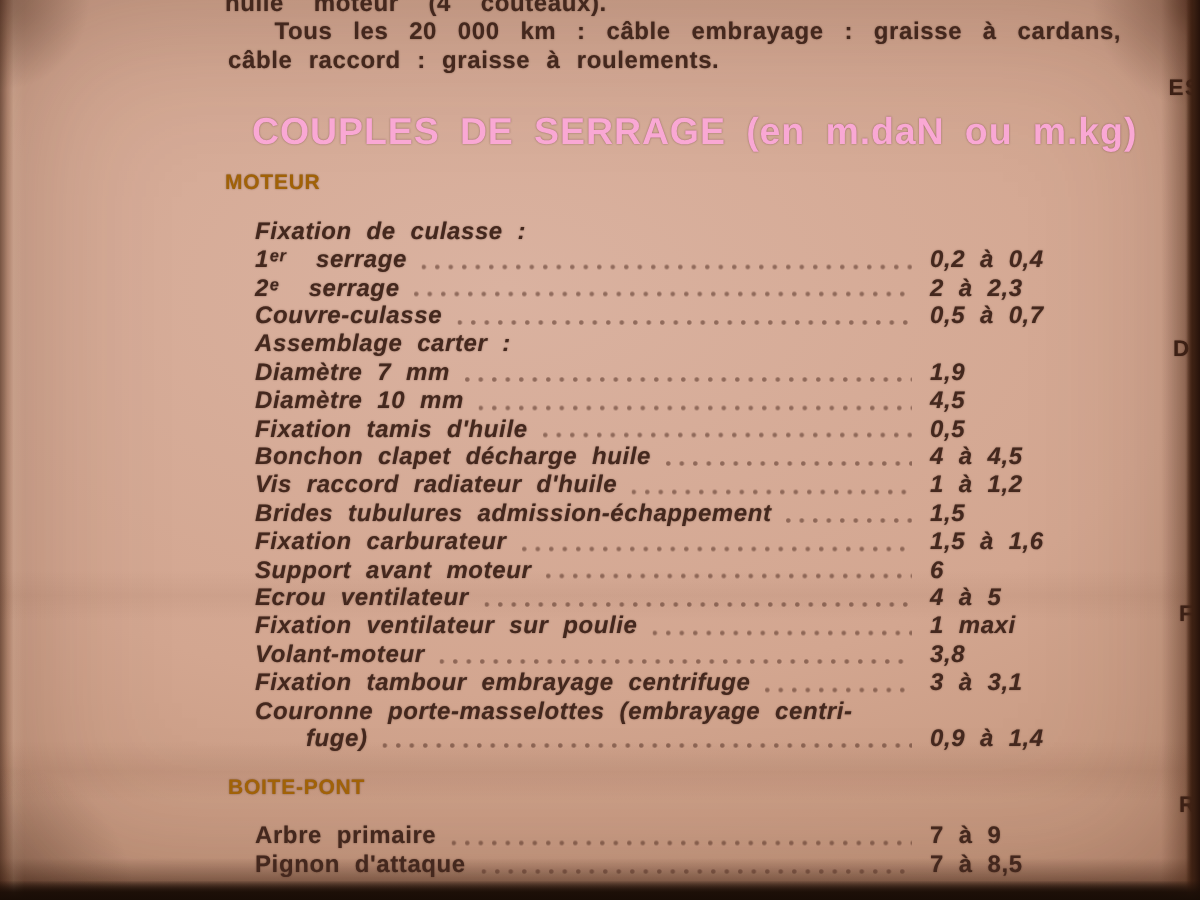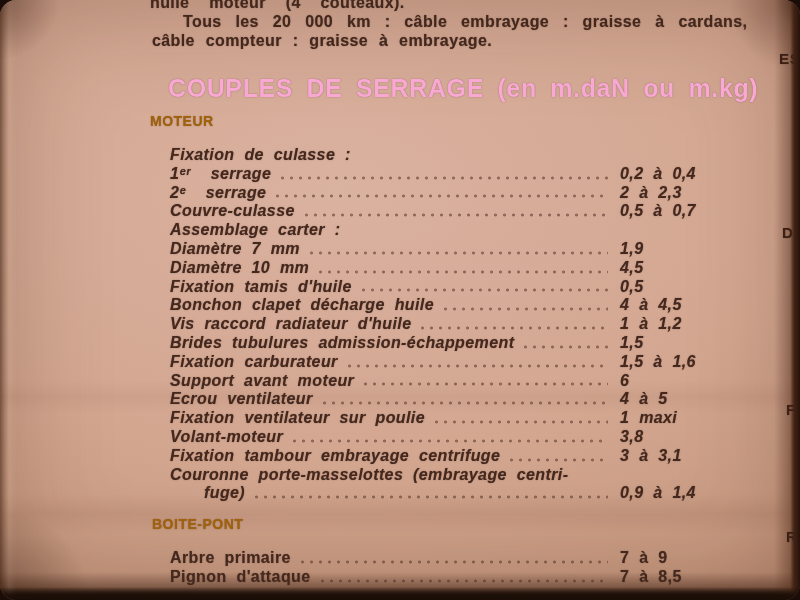--- a/index.html
+++ b/index.html
@@ -1,17 +1,17 @@
 <!DOCTYPE html>
 <html><head>
 <meta charset="utf-8">
 <style>
   html,body{margin:0;padding:0;background:#1a0d07;}
   .frame{position:relative;width:800px;height:600px;overflow:hidden;
-    font-family:"Liberation Sans",sans-serif;font-weight:700;color:#44281e;border-radius:16px;}
+    font-family:"Liberation Sans",sans-serif;font-weight:700;color:#44281e;}
   
   .paper{position:absolute;inset:0;
     background:
       radial-gradient(circle at 100% 0%, rgba(60,26,14,.62) 0, rgba(60,26,14,.28) 26px, rgba(60,26,14,0) 72px),
       radial-gradient(circle at 0% 0%, rgba(55,28,16,.42) 0, rgba(55,28,16,0) 60px),
       radial-gradient(circle at 0% 100%, rgba(50,25,14,.38) 0, rgba(50,25,14,0) 90px),
       linear-gradient(90deg, rgba(58,30,16,.55) 0px, rgba(130,85,60,.28) 5px, rgba(238,208,182,.22) 9px, rgba(238,208,182,0) 16px),
       linear-gradient(270deg, #26120a 0px, #3c2012 5px, rgba(80,44,26,.45) 9px, rgba(80,44,26,0) 26px),
       linear-gradient(0deg, #190d06 0px, rgba(27,14,7,.92) 5px, rgba(60,32,18,.45) 13px, rgba(60,32,18,0) 28px),
       radial-gradient(ellipse 130% 100% at 42% 32%, #dab2a0 0%, #d3a690 45%, #c6987f 70%, #b17f69 92%, #a0725e 100%);}
@@ -45,21 +45,21 @@
 </head>
 <body>
 
 <div class="frame">
   <div class="paper"></div>
   <div class="shade s1"></div>
   <div class="shade s2"></div>
 
   <div class="t intro ws15" style="left:150px;top:-6px;">huile moteur (4 couteaux).</div>
   <div class="t intro ws9" style="left:173px;top:13px;margin-left:10px;">Tous les 20 000 km : câble embrayage : graisse à cardans,</div>
-  <div class="t intro ws6" style="left:152px;top:32px;">câble compteur : graisse à embrayage.</div>
+  <div class="t intro ws6" style="left:152px;top:32px;">câble raccord : graisse à roulements.</div>
 
   <div class="t title" style="left:168px;top:74px;">COUPLES DE SERRAGE (en m.daN ou m.kg)</div>
 
   <div class="t sect" style="left:150px;top:113px;">MOTEUR</div>
   <div class="list" style="top:146px;font-style:italic;">
       <div class="row"><span class="lbl">Fixation de culasse :</span></div>
       <div class="row"><span class="lbl">1ᵉʳ  serrage</span><span class="leader"></span><span class="val">0,2 à 0,4</span></div>
       <div class="row"><span class="lbl">2ᵉ  serrage</span><span class="leader"></span><span class="val">2 à 2,3</span></div>
       <div class="row"><span class="lbl">Couvre-culasse</span><span class="leader"></span><span class="val">0,5 à 0,7</span></div>
       <div class="row"><span class="lbl">Assemblage carter :</span></div>

